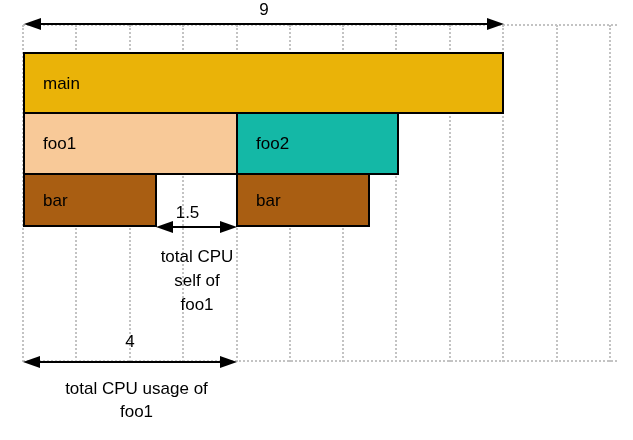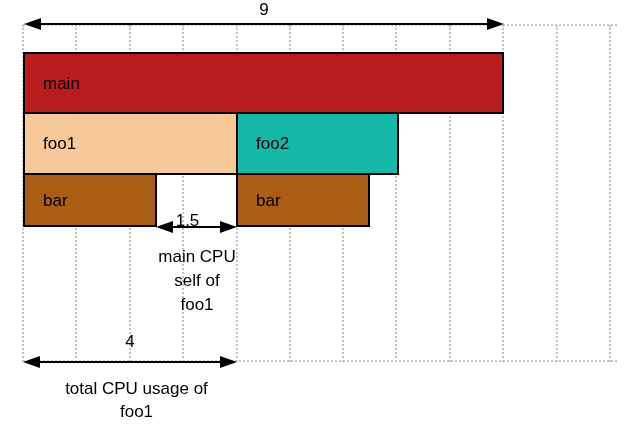--- a/index.html
+++ b/index.html
@@ -39,21 +39,21 @@
   <div class="vline" style="left:342px;"></div>
   <div class="vline" style="left:395px;"></div>
   <div class="vline" style="left:449px;"></div>
   <div class="vline" style="left:502px;"></div>
   <div class="vline" style="left:556px;"></div>
   <div class="vline" style="left:609px;"></div>
 
   <div class="hline" style="left:23px; top:24px; width:594px;"></div>
   <div class="hline" style="left:23px; top:360px; width:594px;"></div>
 
-  <div class="frame" style="left: 23px; top: 52px; width: 481px; height: 62px; background: #b91c1c;">
+  <div class="frame" style="left: 23px; top: 52px; width: 481px; height: 62px; background: #eab308;">
     <span>main</span>
   </div>
   <div class="frame" style="left: 23px; top: 112px; width: 215px; height: 63px; background: rgb(248, 201, 152);">
     <span>foo1</span>
   </div>
   <div class="frame" style="left: 236px; top: 112px; width: 163px; height: 63px; background: #14b8a6;">
     <span>foo2</span>
   </div>
   <div class="frame" style="left: 23px; top: 173px; width: 134px; height: 54px; background: rgb(169, 94, 18);">
     <span>bar</span>
@@ -67,23 +67,23 @@
     <div class="shaft"></div>
     <div class="ah right"></div>
   </div>
   <div class="lbl" style="left:24px; top:0px; width:480px;">9</div>
 
   <div class="arrow" style="left:156px; top:220px; width:81px;">
     <div class="ah left"></div>
     <div class="shaft"></div>
     <div class="ah right"></div>
   </div>
-  <div class="lbl" style="left:156px; top:211px; width:63px;">1.5</div>
+  <div class="lbl" style="left:156px; top:203px; width:63px;">1.5</div>
   <div class="caption cap-self" style="left:142px; top:245px; width:110px;">
-    <span>main CPU</span>
+    <span>total CPU</span>
     <span>self of</span>
     <span>foo1</span>
   </div>
 
   <div class="arrow" style="left:23px; top:355px; width:214px;">
     <div class="ah left"></div>
     <div class="shaft"></div>
     <div class="ah right"></div>
   </div>
   <div class="lbl" style="left:23px; top:332px; width:214px;">4</div>

